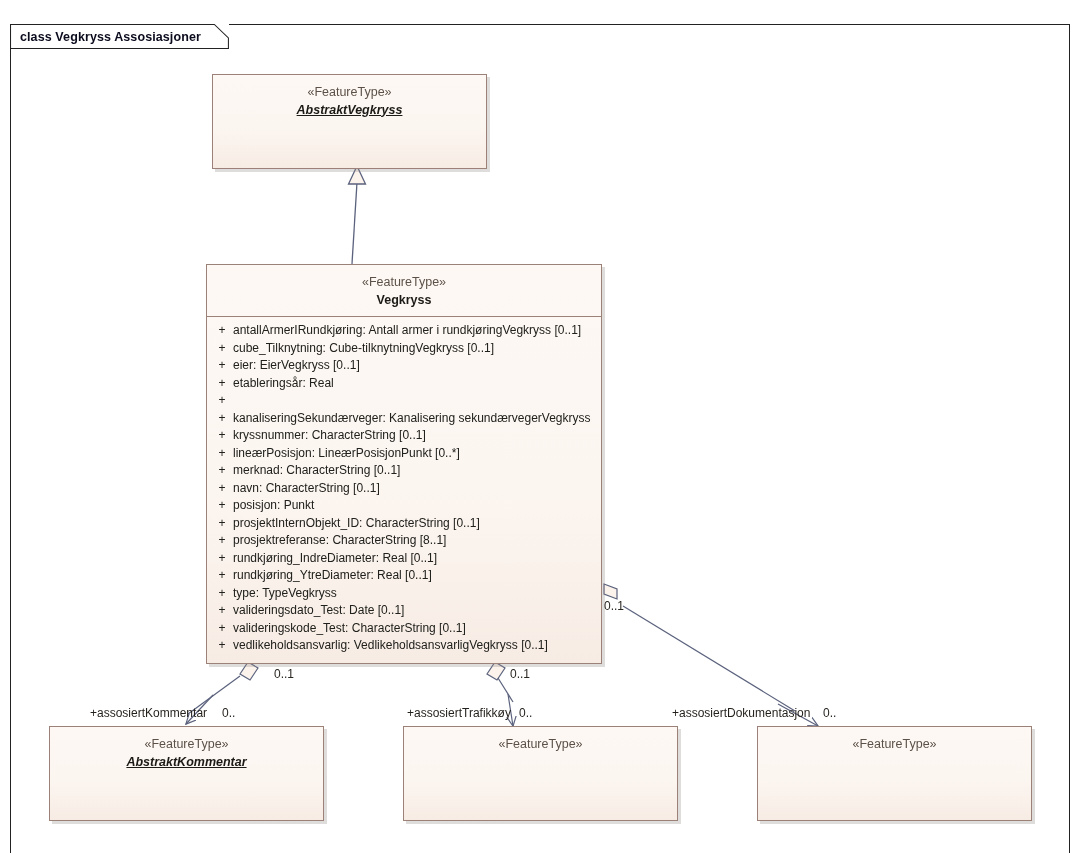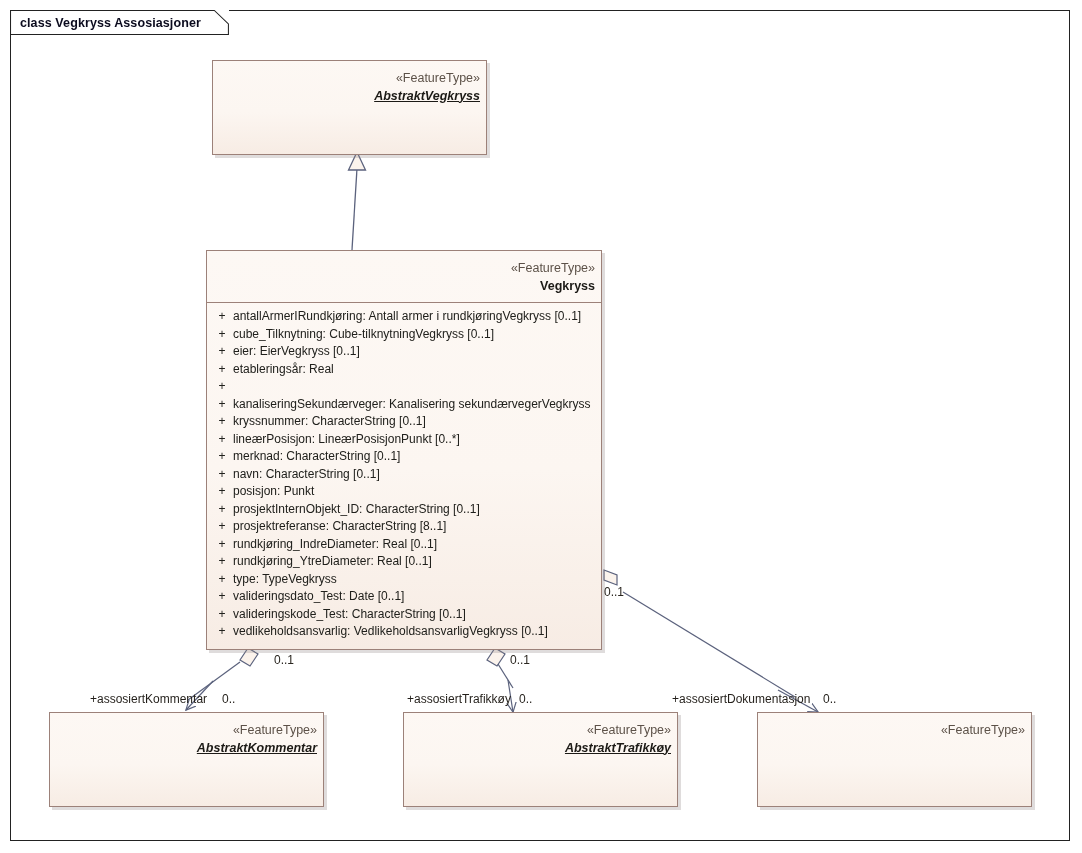--- a/index.html
+++ b/index.html
@@ -12,20 +12,21 @@
     width: 1082px;
     height: 853px;
     overflow: hidden;
   }
 
   #diagram-root {
     position: relative;
     width: 1082px;
     height: 733px;
     background: #ffffff;
+    margin-top: 14px;
   }
 
   
   .frame {
     position: absolute;
     left: 10px;
     top: 10px;
     width: 1060px;
     height: 831px;
     border: 1px solid #222222;
@@ -77,21 +78,21 @@
   
   .uml-class {
     position: absolute;
     box-sizing: border-box;
     border: 1px solid #9c8179;
     background: linear-gradient(180deg, #fdf8f4 0%, #fcf6f1 55%, #f7ece4 100%);
     box-shadow: 3px 3px 0 rgba(150, 140, 138, 0.30);
   }
   .uml-class .name-compartment {
     padding: 9px 6px 9px 6px;
-    text-align: right;
+    text-align: center;
     line-height: 1.32;
   }
   .uml-class.has-attrs .name-compartment {
     border-bottom: 1px solid #9c8179;
     padding: 9px 6px 8px 6px;
   }
   .stereotype {
     font-size: 12.5px;
     color: #5c5148;
     display: block;
@@ -283,21 +284,20 @@
   <div class="uml-class" style="left:49px; top:712px; width:275px; height:95px;">
     <div class="name-compartment">
       <span class="stereotype">«FeatureType»</span>
       <span class="class-name abstract">AbstraktKommentar</span>
     </div>
   </div>
 
   <div class="uml-class" style="left:403px; top:712px; width:275px; height:95px;">
     <div class="name-compartment">
       <span class="stereotype">«FeatureType»</span>
-      <span class="class-name abstract">AbstraktTrafikkøy</span>
     </div>
   </div>
 
   <div class="uml-class" style="left:757px; top:712px; width:275px; height:95px;">
     <div class="name-compartment">
       <span class="stereotype">«FeatureType»</span>
     </div>
   </div>
 
   <div class="edge-label mult" style="left:274px; top:653px;">0..1</div>

